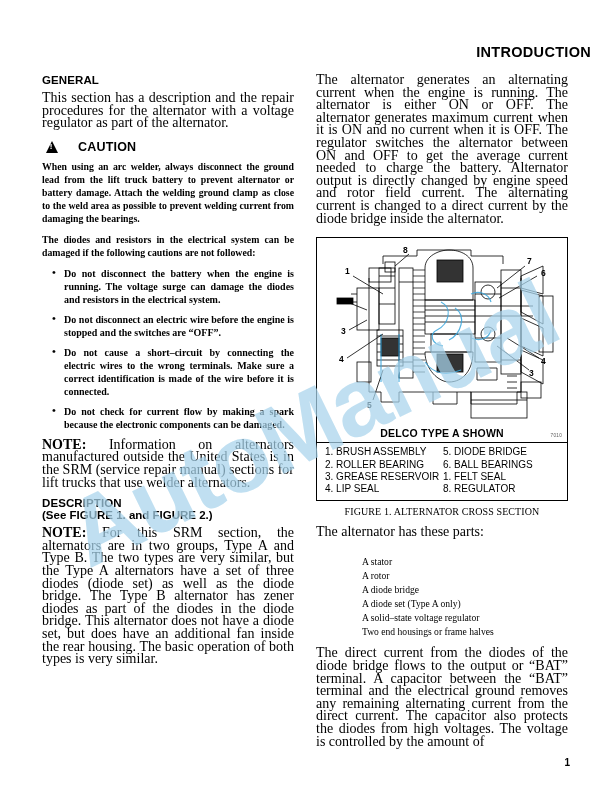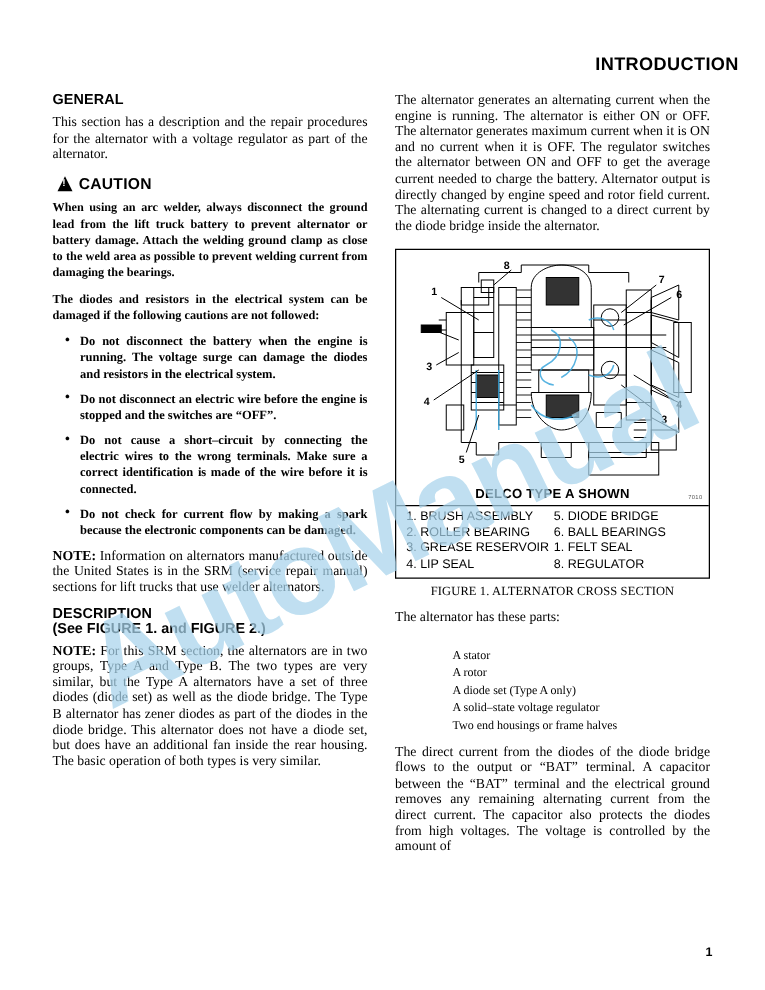--- a/index.html
+++ b/index.html
@@ -78,32 +78,32 @@
   }
   h2.section-head.tight { margin-bottom: 0; }
   .section-sub {
     font-family: "Liberation Sans", sans-serif;
     font-weight: bold;
     font-size: 11.5px;
     margin: 0 0 6px 0;
   }
 
   p.body {
-    font-size: 11px;
+    font-size: 14px;
     line-height: 12.6px;
     text-align: justify;
     margin: 0 0 8px 0;
     hyphens: none;
   }
   p.body:last-child { margin-bottom: 0; }
 
   .caution-head {
     display: flex;
     align-items: center;
-    gap: 5px;
+    gap: 20px;
     margin: 10px 0 6px 4px;
   }
   .warn-tri {
     width: 0; height: 0;
     border-left: 6.5px solid transparent;
     border-right: 6.5px solid transparent;
     border-bottom: 12px solid #000;
     position: relative;
   }
   .warn-tri::after {
@@ -394,20 +394,21 @@
         </div>
       </div>
 
       <div class="fig-caption">FIGURE 1. ALTERNATOR CROSS SECTION</div>
 
       <p class="body">The alternator has these parts:</p>
 
       <ul class="parts-list">
         <li>A stator</li>
         <li>A rotor</li>
+        <li>A diode bridge</li>
         <li>A diode set (Type A only)</li>
         <li>A solid–state voltage regulator</li>
         <li>Two end housings or frame halves</li>
       </ul>
 
       <p class="body">The direct current from the diodes of the diode bridge flows to the output or “BAT” terminal. A capacitor between the “BAT” terminal and the electrical ground removes any remaining alternating current from the direct current. The capacitor also protects the diodes from high voltages. The voltage is controlled by the amount of</p>
 
     </div>
   </div>
 

